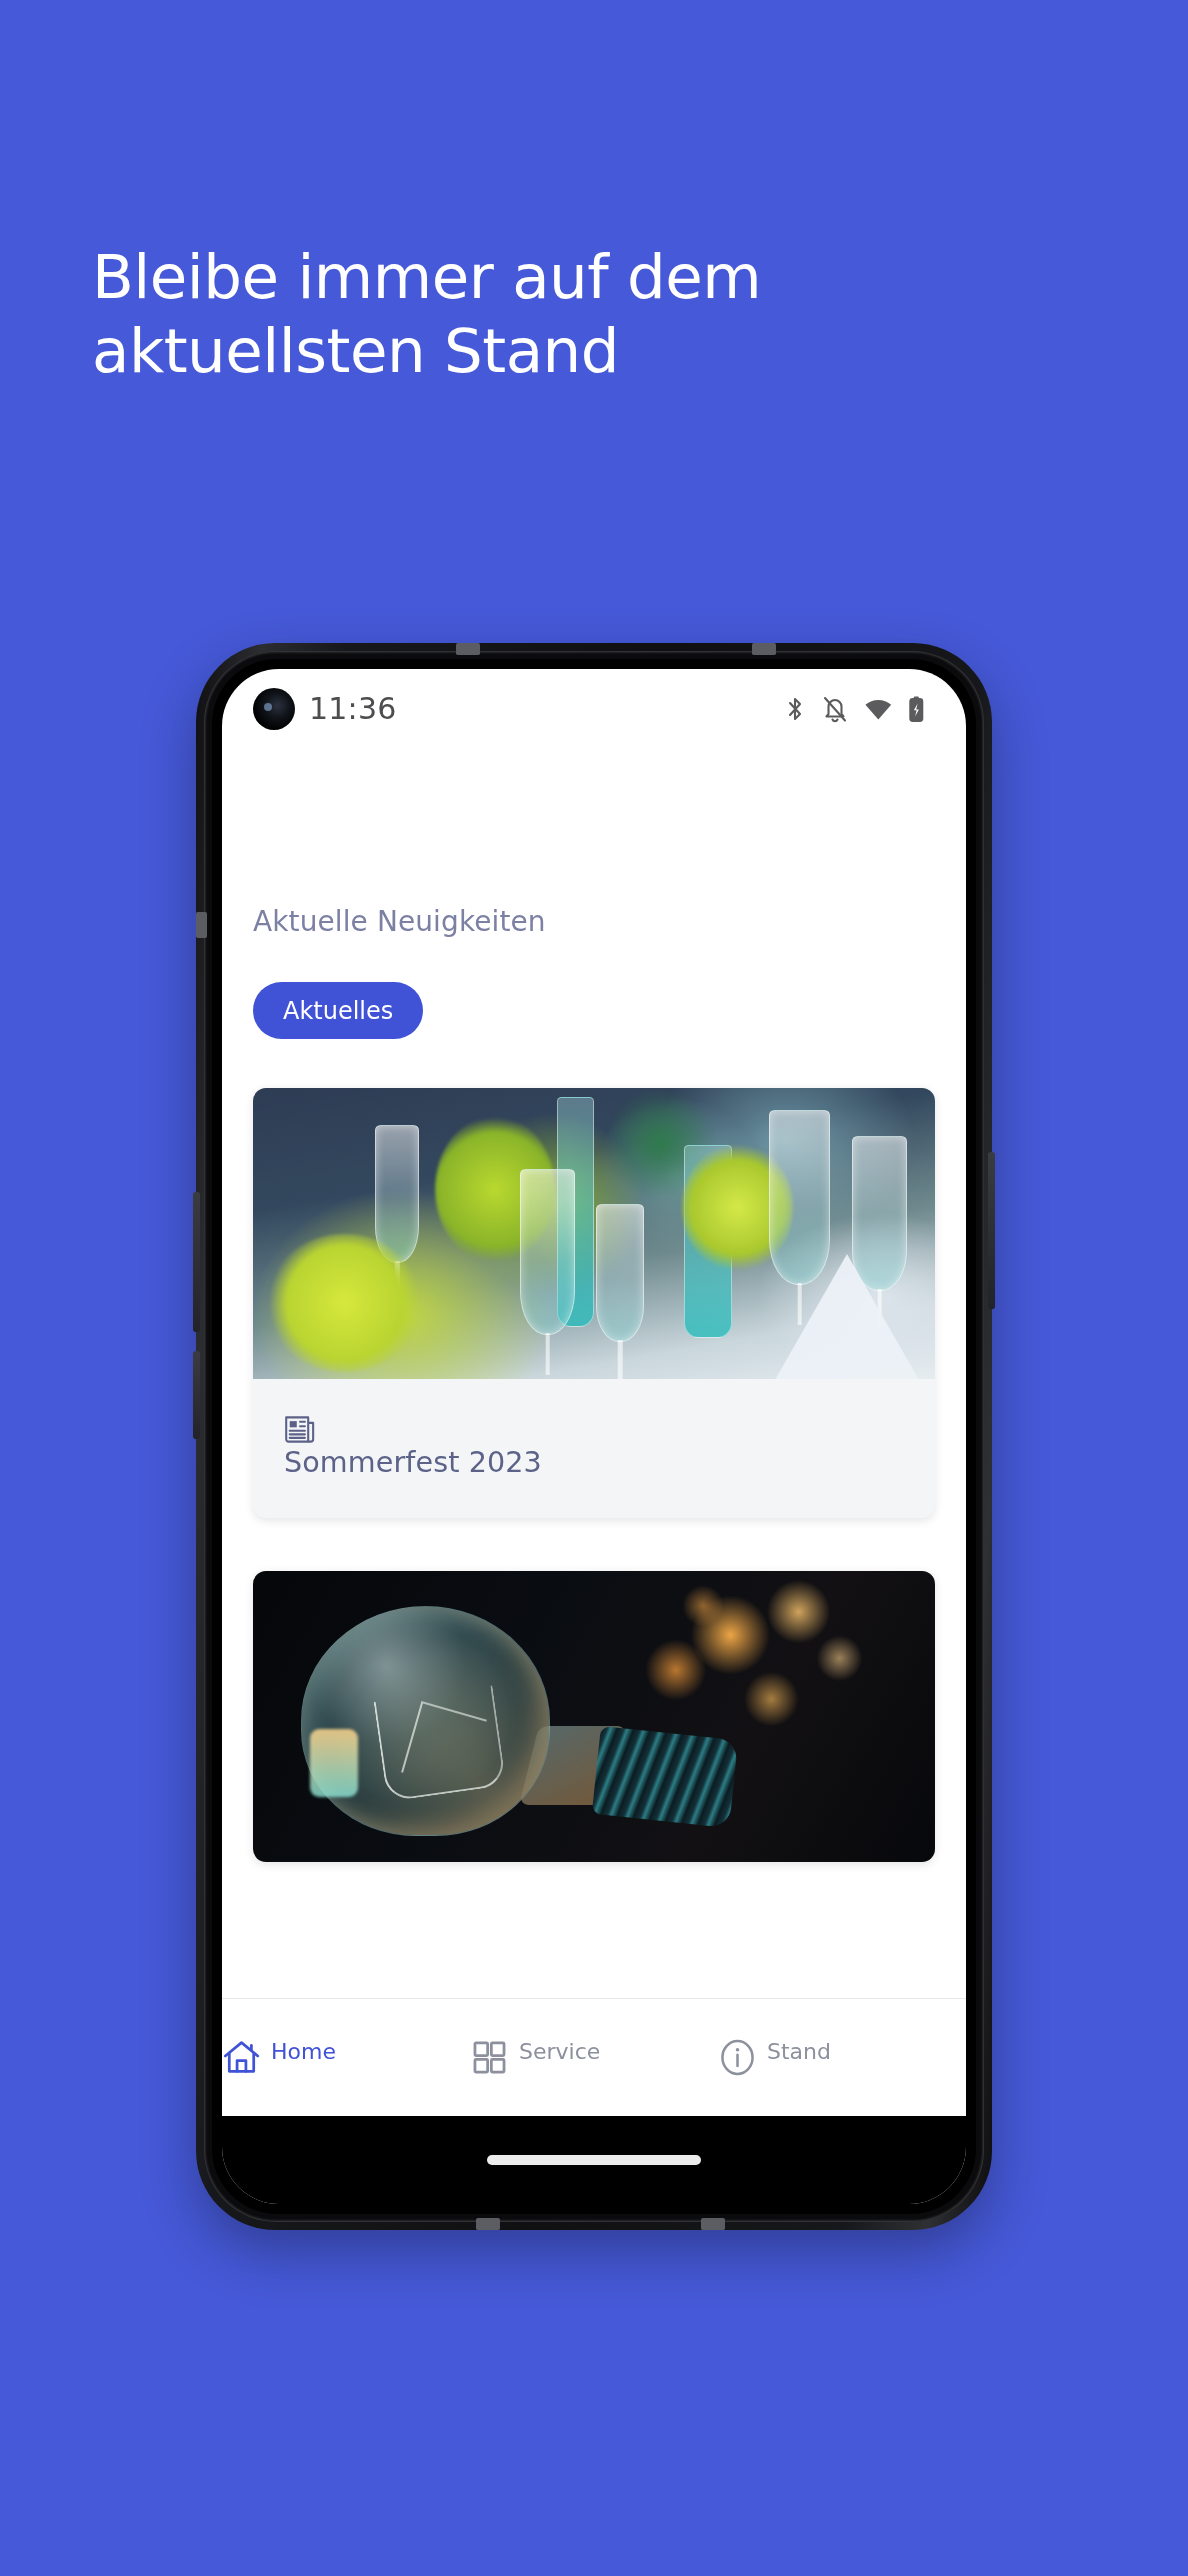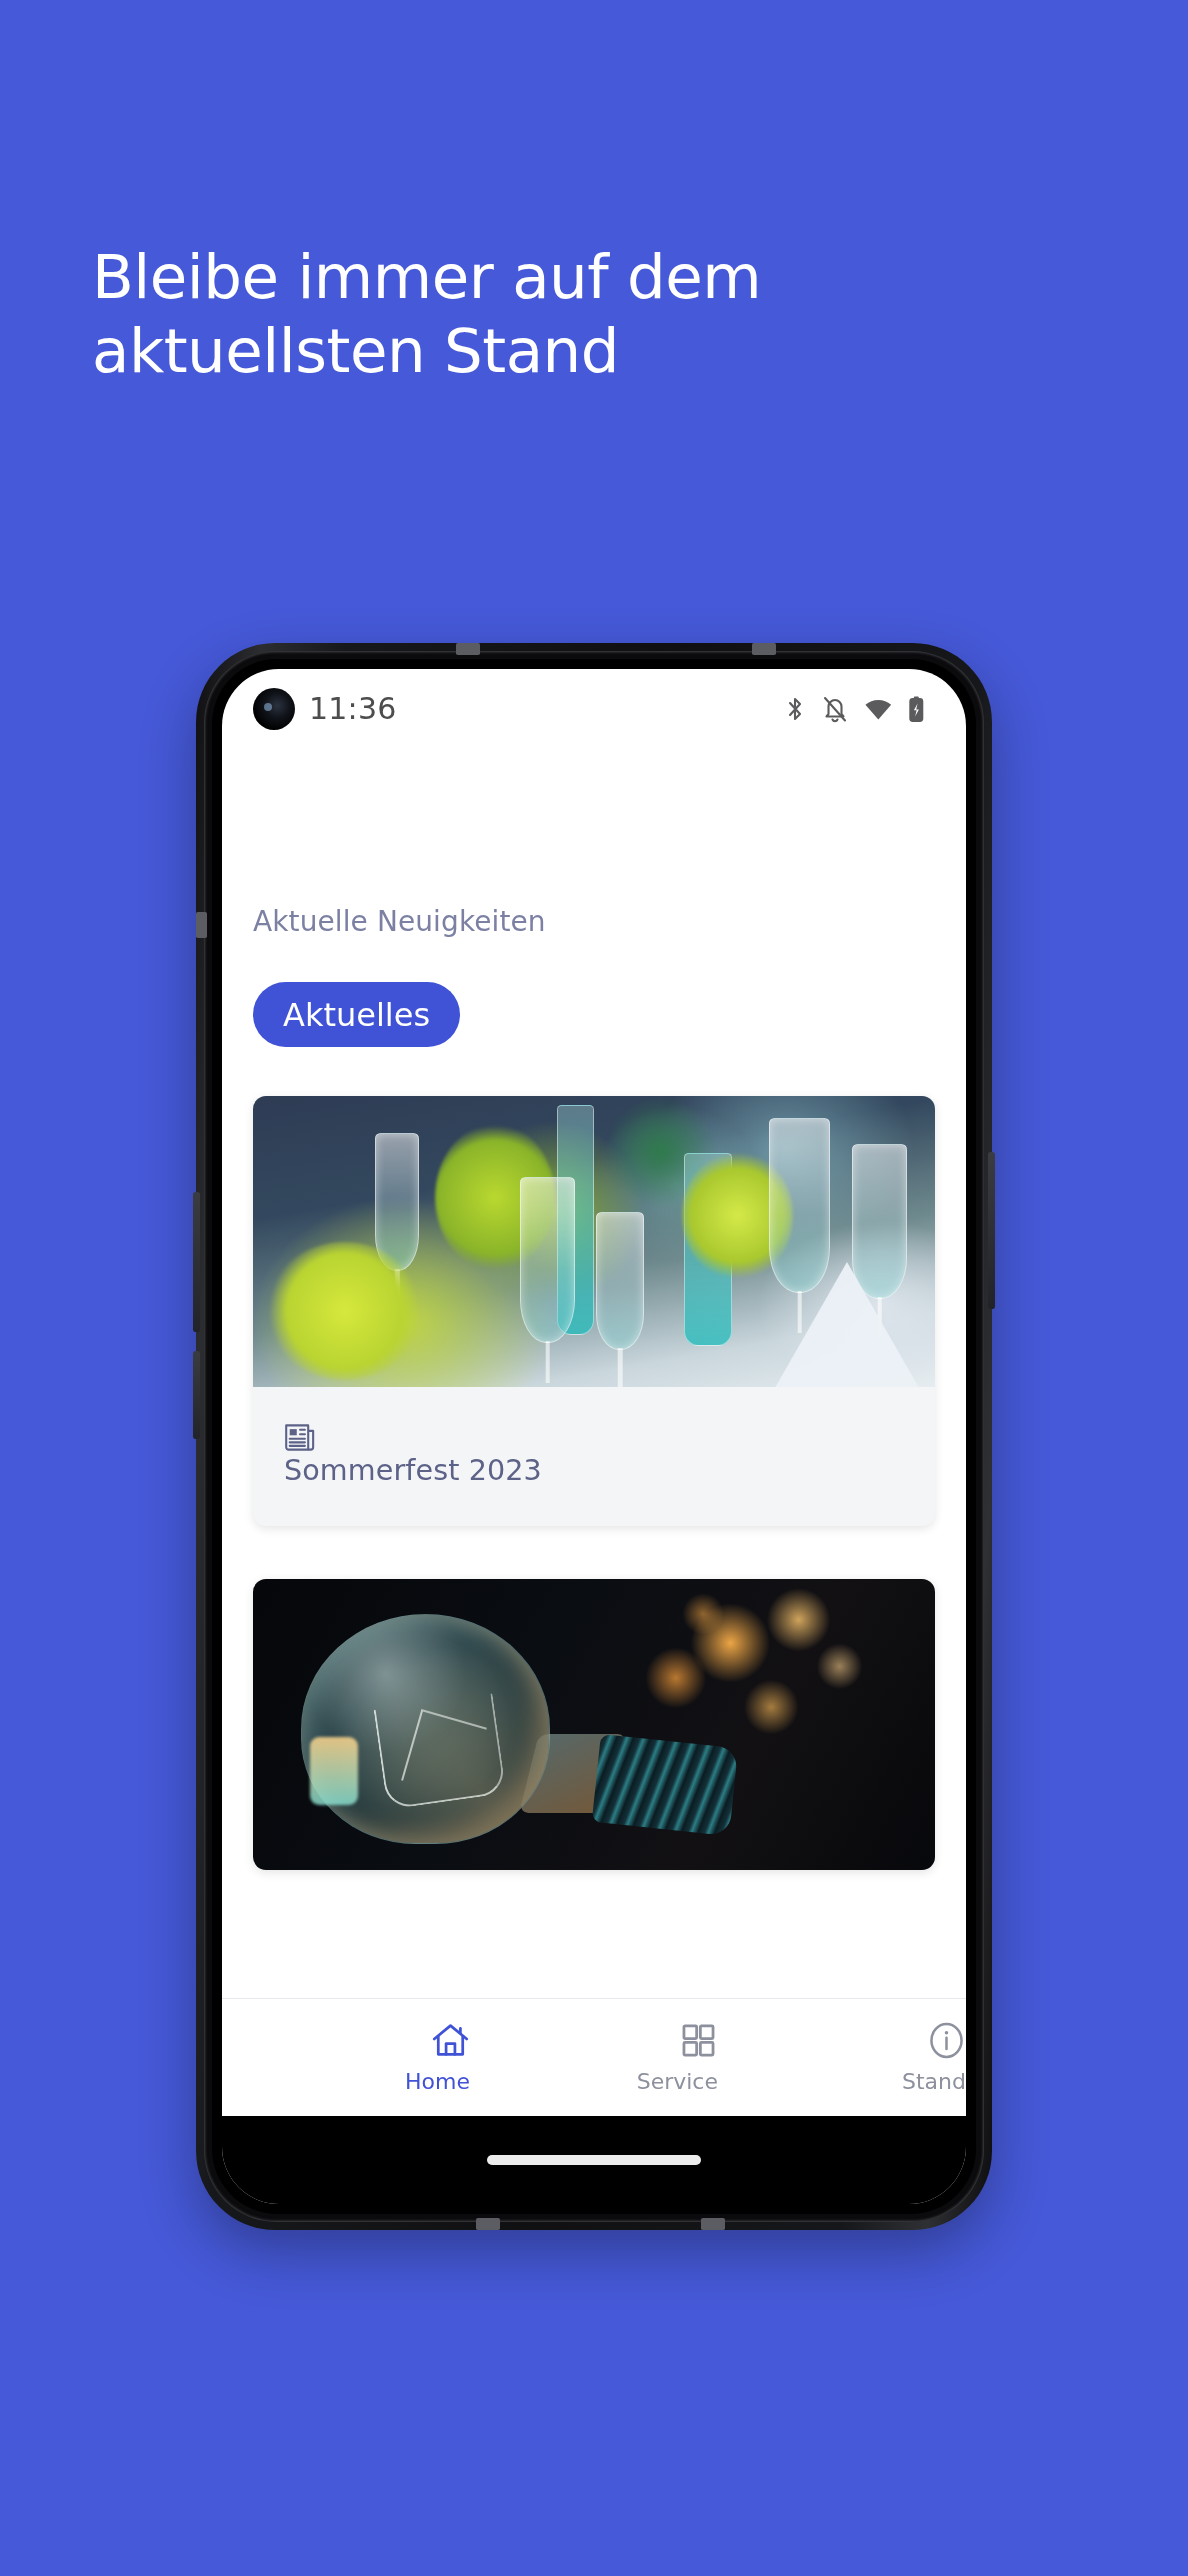--- a/index.html
+++ b/index.html
@@ -138,21 +138,21 @@
     letter-spacing: 0.1px;
   }
 
   .tabs {
     margin-top: 44px;
     display: flex;
     gap: 18.4px;
   }
   .pill {
     border-radius: 33px;
-    font-size: 32px;
+    font-size: 24px;
     font-family: "DejaVu Sans", sans-serif;
     padding: 16.6px 30px;
     line-height: 1;
     white-space: nowrap;
   }
   .pill.active {
     background: #4052D6;
     color: #ffffff;
   }
   .pill.inactive {
@@ -318,22 +318,22 @@
     left: 0; right: 0; bottom: 88px;
     height: 118px;
     background: #ffffff;
     border-top: 0.9px solid #e7e8ec;
     display: flex;
     align-items: center;
   }
   .nav-item {
     flex: 1;
     display: flex;
-    flex-direction: column;
-    align-items: flex-end;
+    flex-direction: row;
+    align-items: flex-start;
     gap: 10px;
   }
   .nav-item svg { display: block; }
   .nav-label {
     font-size: 22px;
     color: #8d909d;
     font-family: "DejaVu Sans", sans-serif;
   }
   .nav-item.active .nav-label { color: #4052D6; }
 

